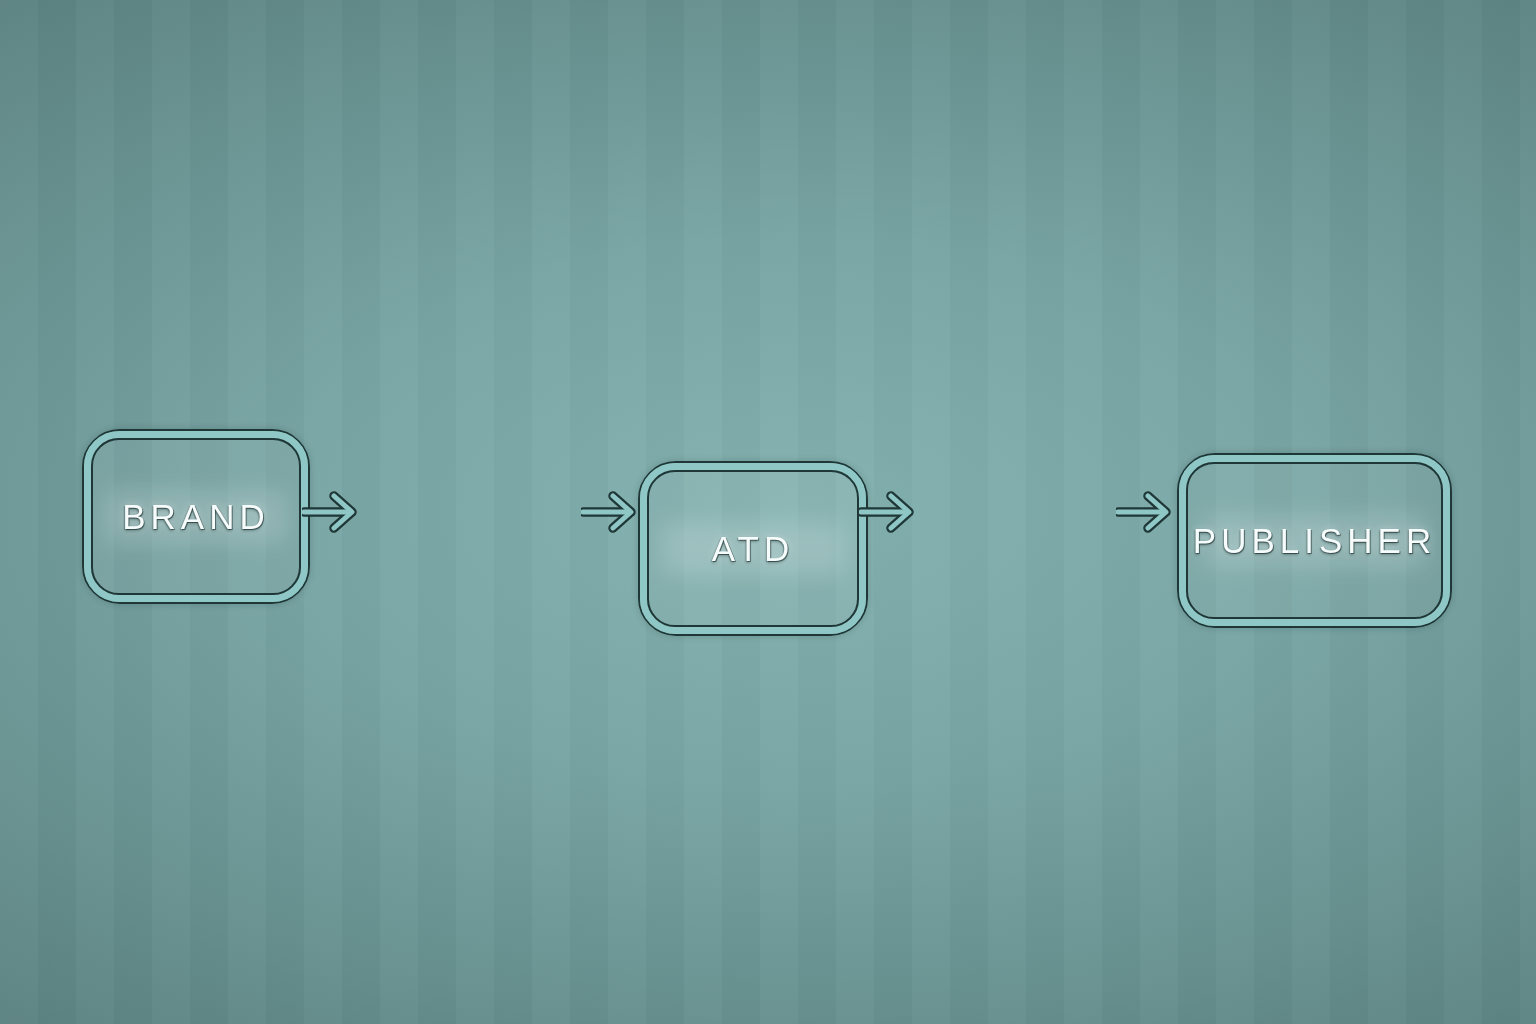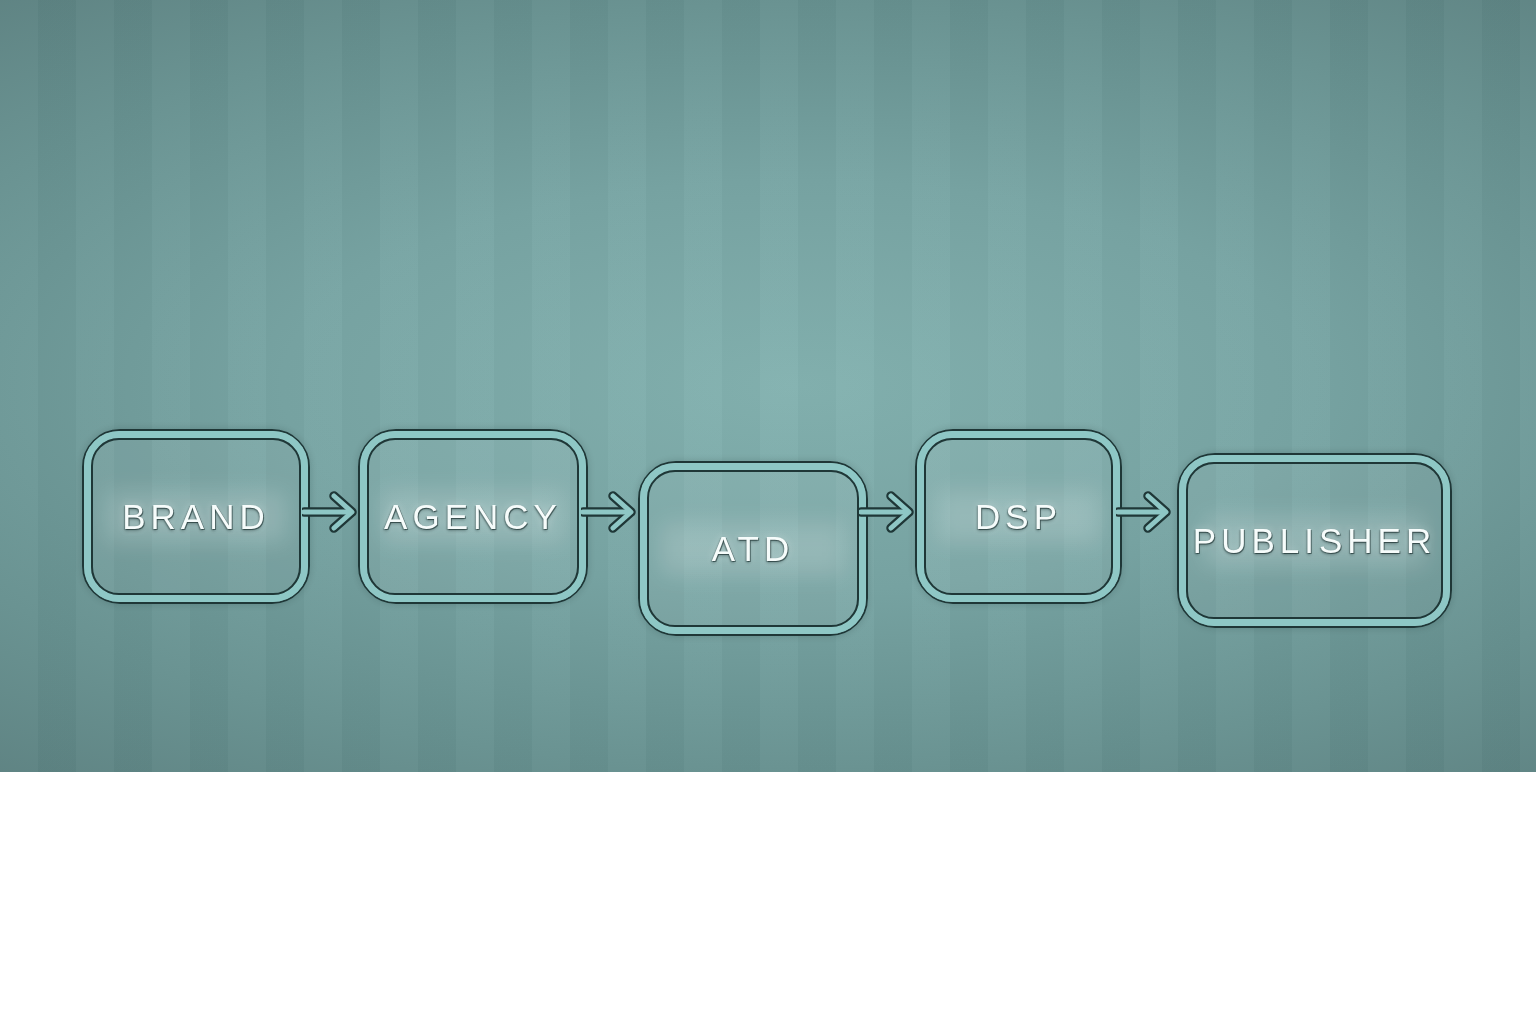--- a/index.html
+++ b/index.html
@@ -7,21 +7,21 @@
     padding: 0;
     width: 1536px;
     height: 1024px;
     overflow: hidden;
     font-family: "Liberation Sans", sans-serif;
   }
 
   .stage {
     position: relative;
     width: 1536px;
-    height: 772px;
+    height: 1024px;
     background:
       repeating-linear-gradient(90deg,
         rgba(255,255,255,0.018) 0px, rgba(255,255,255,0.018) 38px,
         rgba(0,0,0,0.018) 38px, rgba(0,0,0,0.018) 76px),
       radial-gradient(120% 95% at 52% 50%,
         #84b2b0 0%,
         #78a5a4 28%,
         #679190 52%,
         #567979 78%,
         #4b6868 100%);
@@ -131,26 +131,20 @@
       </div>
     </div>
 
     <svg class="arrow arrow-1" viewBox="0 0 64 56" aria-hidden="true">
       <path class="under" d="M2,28 H46"></path>
       <path class="under" d="M32,12 L50,28 L32,44"></path>
       <path class="over" d="M2,28 H46"></path>
       <path class="over" d="M32,12 L50,28 L32,44"></path>
     </svg>
 
-    <div class="node node-2">
-      <div class="node-inner">
-        <div class="glow-band"></div>
-        <span class="node-label">AGENCY</span>
-      </div>
-    </div>
 
     <svg class="arrow arrow-2" viewBox="0 0 64 56" aria-hidden="true">
       <path class="under" d="M2,28 H46"></path>
       <path class="under" d="M32,12 L50,28 L32,44"></path>
       <path class="over" d="M2,28 H46"></path>
       <path class="over" d="M32,12 L50,28 L32,44"></path>
     </svg>
 
     <div class="node node-3">
       <div class="node-inner">
@@ -159,26 +153,20 @@
       </div>
     </div>
 
     <svg class="arrow arrow-3" viewBox="0 0 64 56" aria-hidden="true">
       <path class="under" d="M2,28 H46"></path>
       <path class="under" d="M32,12 L50,28 L32,44"></path>
       <path class="over" d="M2,28 H46"></path>
       <path class="over" d="M32,12 L50,28 L32,44"></path>
     </svg>
 
-    <div class="node node-4">
-      <div class="node-inner">
-        <div class="glow-band"></div>
-        <span class="node-label">DSP</span>
-      </div>
-    </div>
 
     <svg class="arrow arrow-4" viewBox="0 0 64 56" aria-hidden="true">
       <path class="under" d="M2,28 H46"></path>
       <path class="under" d="M32,12 L50,28 L32,44"></path>
       <path class="over" d="M2,28 H46"></path>
       <path class="over" d="M32,12 L50,28 L32,44"></path>
     </svg>
 
     <div class="node node-5">
       <div class="node-inner">

